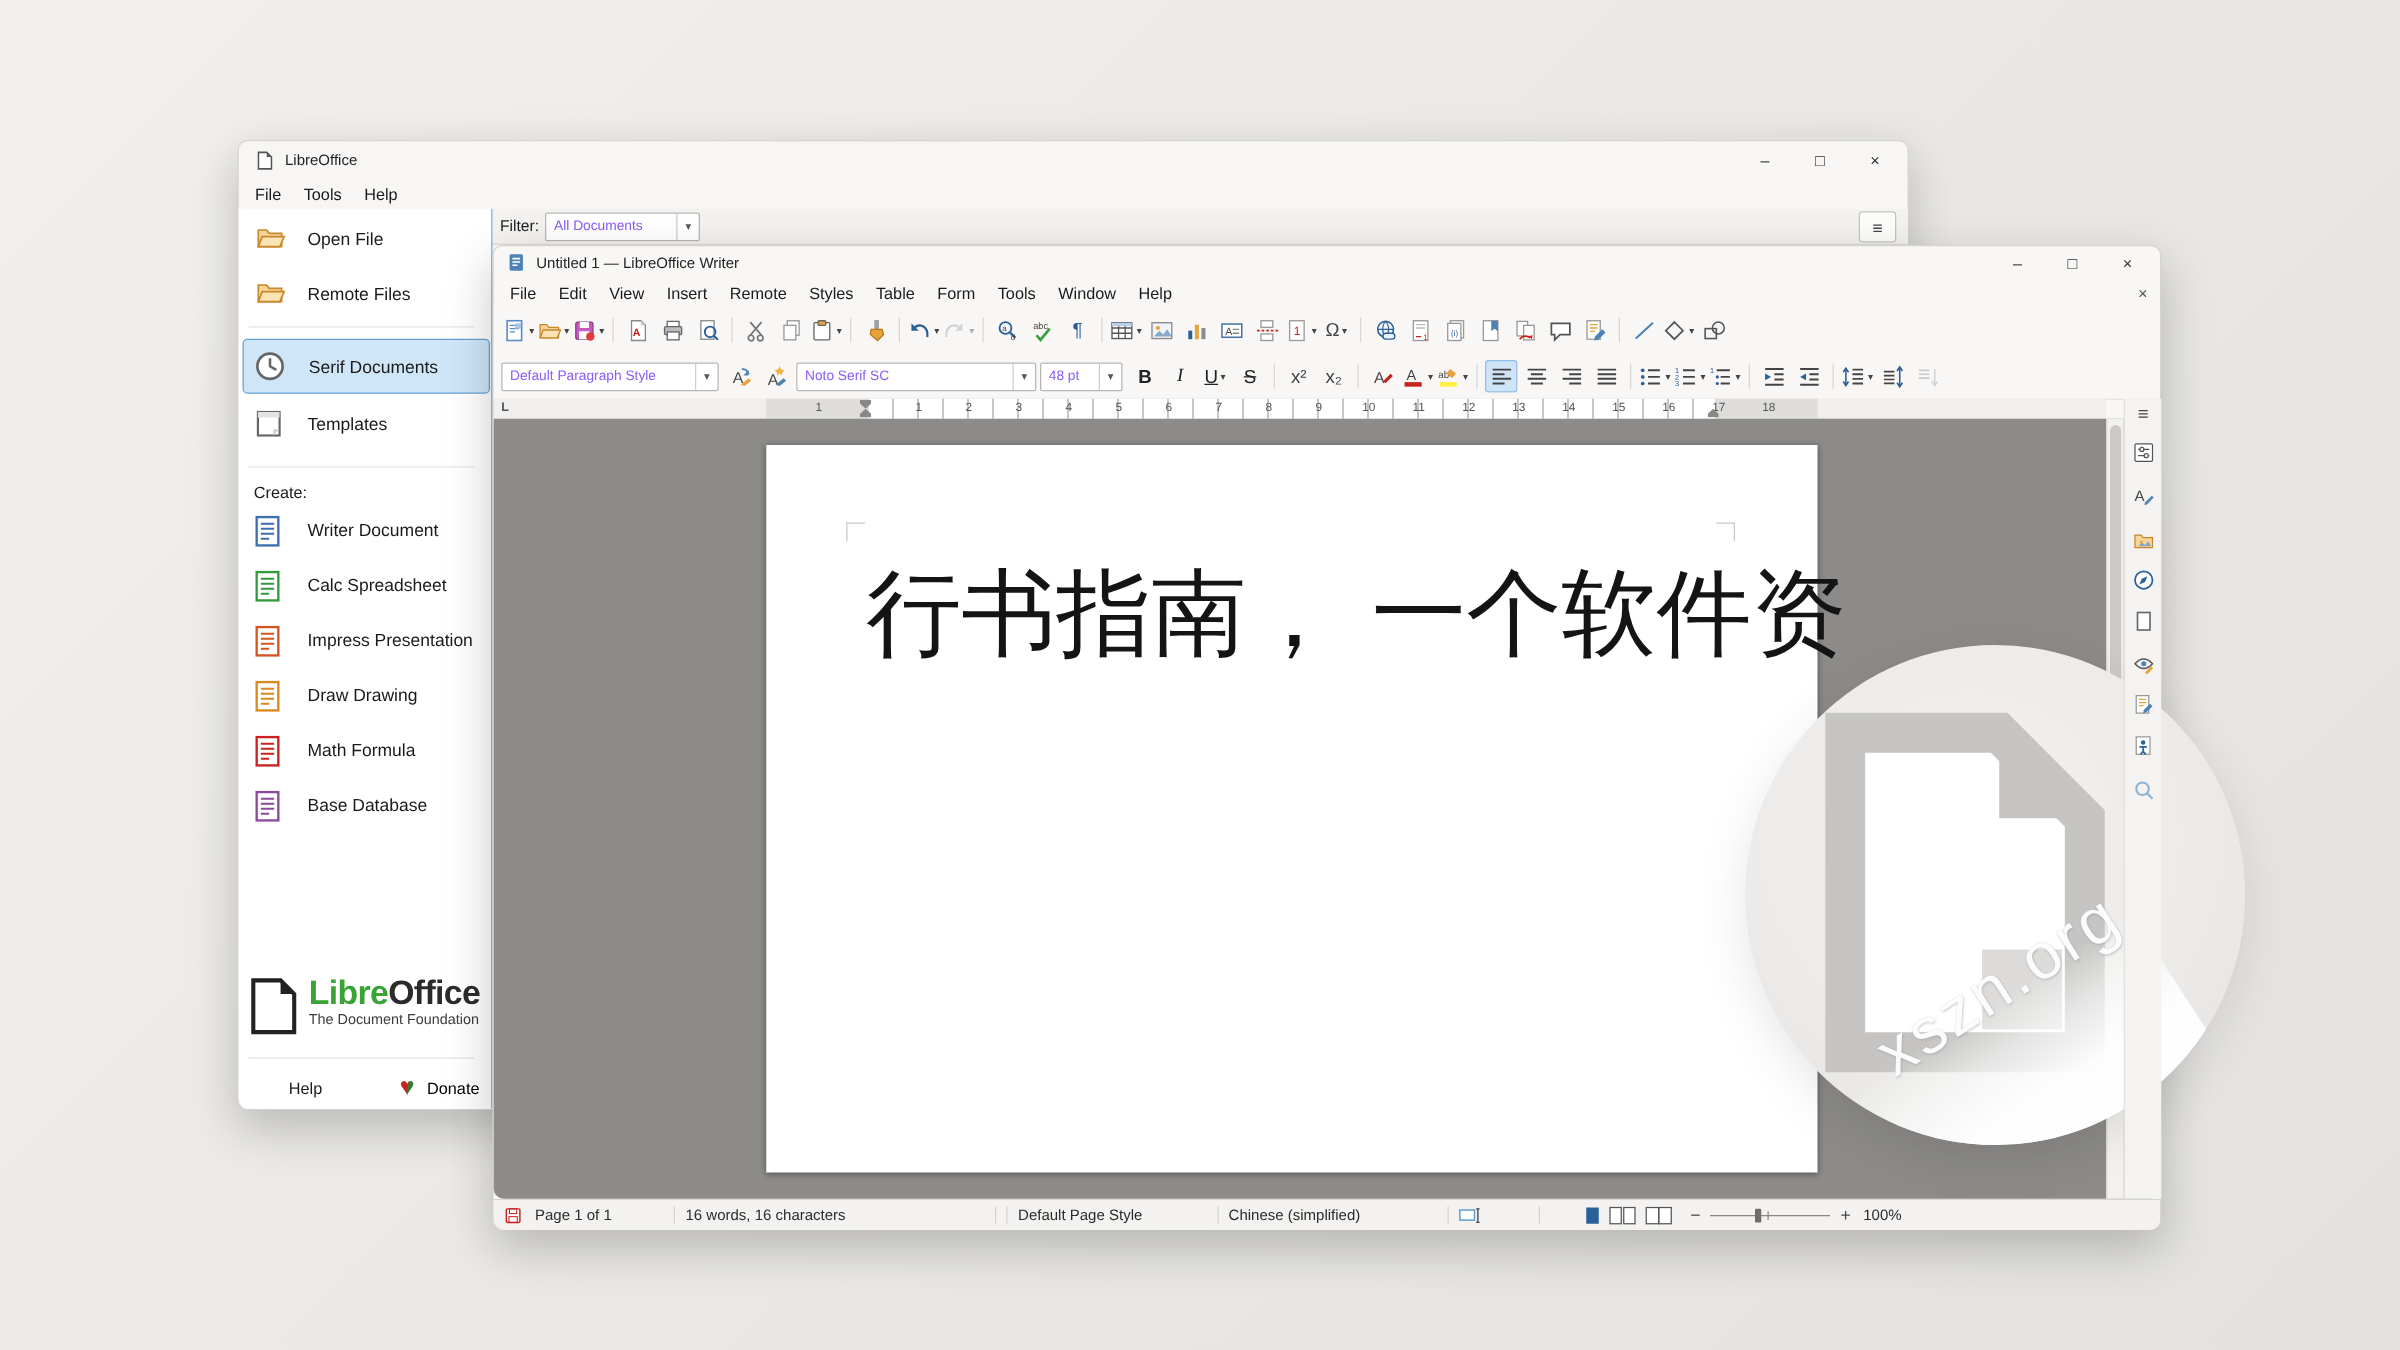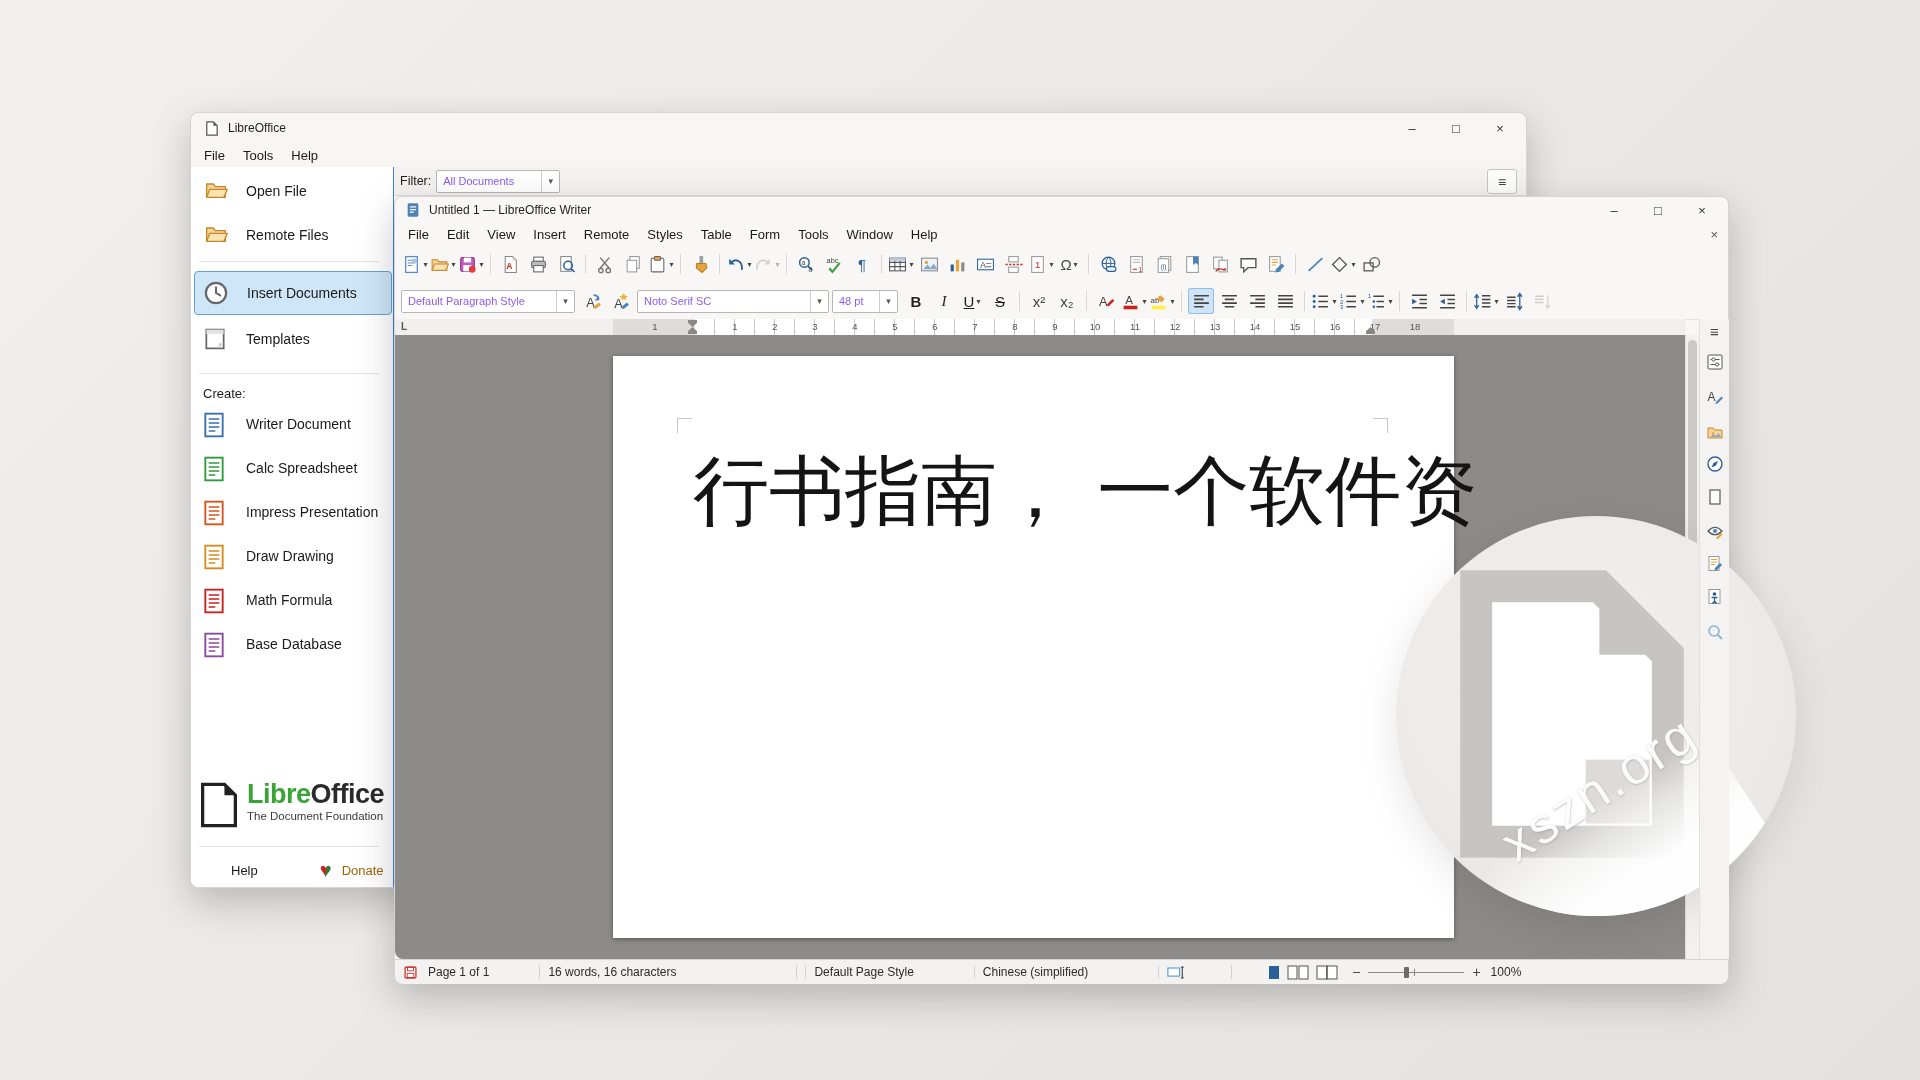--- a/index.html
+++ b/index.html
@@ -40,21 +40,21 @@
   #sc-create-label{position:absolute;left:12px;top:219px;font-size:13px;color:#1a1a1a;}
   #sc-logo{position:absolute;left:8px;top:614px;display:flex;align-items:flex-start;}
   #sc-logo .brand{margin-left:8px;line-height:1;}
   #sc-logo .b1{font-size:27px;font-weight:700;color:#3aa335;letter-spacing:-.5px;}
   #sc-logo .b2{font-size:27px;font-weight:700;color:#2b2b2b;letter-spacing:-.5px;}
   #sc-logo .sub{font-size:11.5px;color:#3c3c3c;margin-top:3px;}
   #sc-footer{position:absolute;left:0;width:202px;top:686px;height:34px;display:flex;align-items:center;}
   #sc-help{font-size:13px;color:#1a1a1a;margin-left:40px;}
   #sc-heart{font-size:20px;margin-left:62px;background:linear-gradient(100deg,#c9211e 45%,#2e7d32 55%);
             -webkit-background-clip:text;background-clip:text;color:transparent;}
-  #sc-donate{font-size:13px;color:#a16207;margin-left:10px;}
+  #sc-donate{font-size:13px;color:#000000;margin-left:10px;}
   
   #writer{left:394px;top:196px;width:1333px;height:786px;z-index:2;background:#f8f7f5;}
   #wr-menubar{top:26px;height:22px;}
   #wr-close-doc{position:absolute;right:10px;top:26px;height:22px;display:flex;align-items:center;font-size:13px;color:#555;}
   .toolbar{position:absolute;left:0;right:0;display:flex;align-items:center;background:#f8f7f5;border-bottom:1px solid #e6e4e2;}
   #wr-stdbar{top:48px;height:38px;padding-left:6px;}
   #wr-fmtbar{top:86px;height:36px;padding-left:6px;}
   .tbtn{height:26px;min-width:26px;display:flex;align-items:center;justify-content:center;border-radius:3px;margin:0 1px;position:relative;}
   .tbtn .glyph{font-size:15px;color:#444;}
   .tbtn svg{display:block;}
@@ -158,21 +158,21 @@
               <path d="M2 4.5h5l1.5 2H16v8H2z" fill="#f7d49a" stroke="#c8882a"></path>
               <path d="M2 14.5l2.3-6h13.2l-2.6 6z" fill="#fbe3b3" stroke="#c8882a"></path>
             </svg></span>
           <span class="slb">Remote Files</span>
         </div>
         <div class="sc-item selected" style="top: 104px;">
           <span class="sic"><svg width="26" height="26" viewBox="0 0 18 18">
               <circle cx="9" cy="9" r="7" fill="#fff" stroke="#666" stroke-width="1.5"></circle>
               <path d="M9 4.5V9l3.5 2" fill="none" stroke="#666" stroke-width="1.4"></path>
             </svg></span>
-          <span class="slb">Insert Documents</span>
+          <span class="slb">Serif Documents</span>
         </div>
         <div class="sc-item" style="top: 152px;">
           <span class="sic"><svg width="26" height="26" viewBox="0 0 18 18">
               <rect x="3" y="2.5" width="12" height="13" fill="#fff" stroke="#666" stroke-width="1.2"></rect>
               <path d="M3 2.5h12v3H3z" fill="#e4e2e0"></path>
               <path d="M11.5 15.5l3.5-3.5h-3.5z" fill="#d4d2d0"></path>
             </svg></span>
           <span class="slb">Templates</span>
         </div>
         <div class="sc-div" style="top: 94px;"></div>

